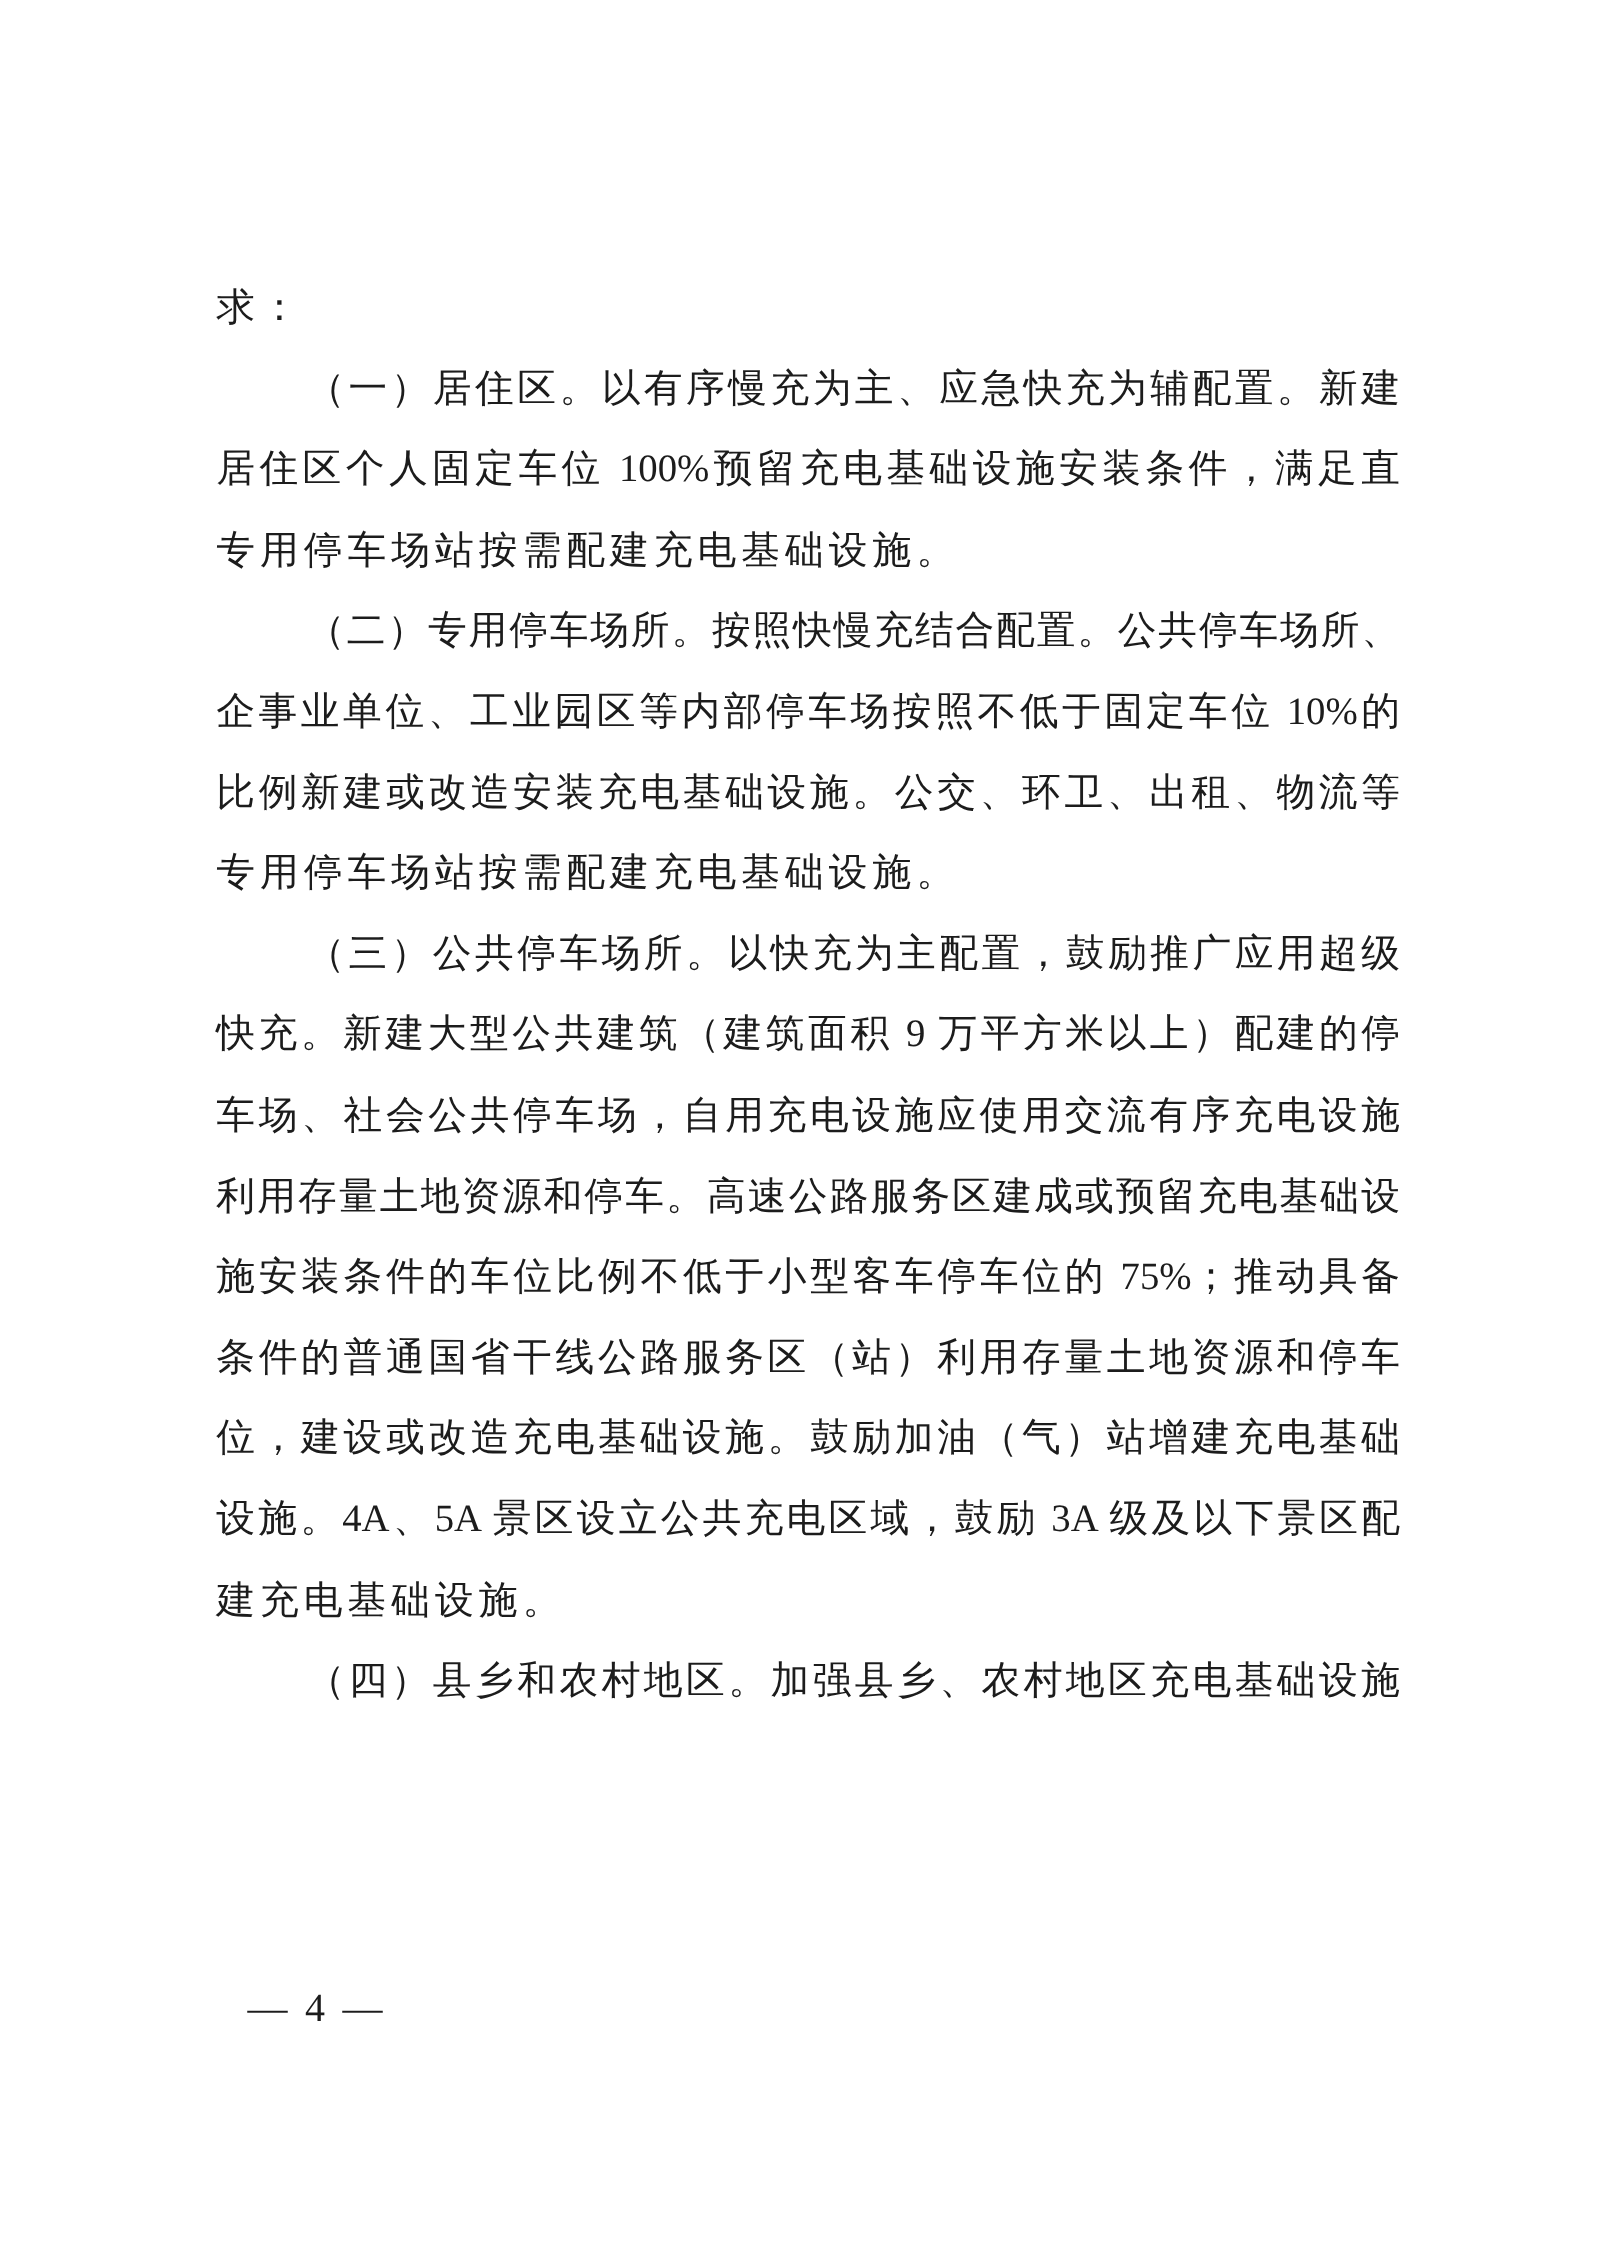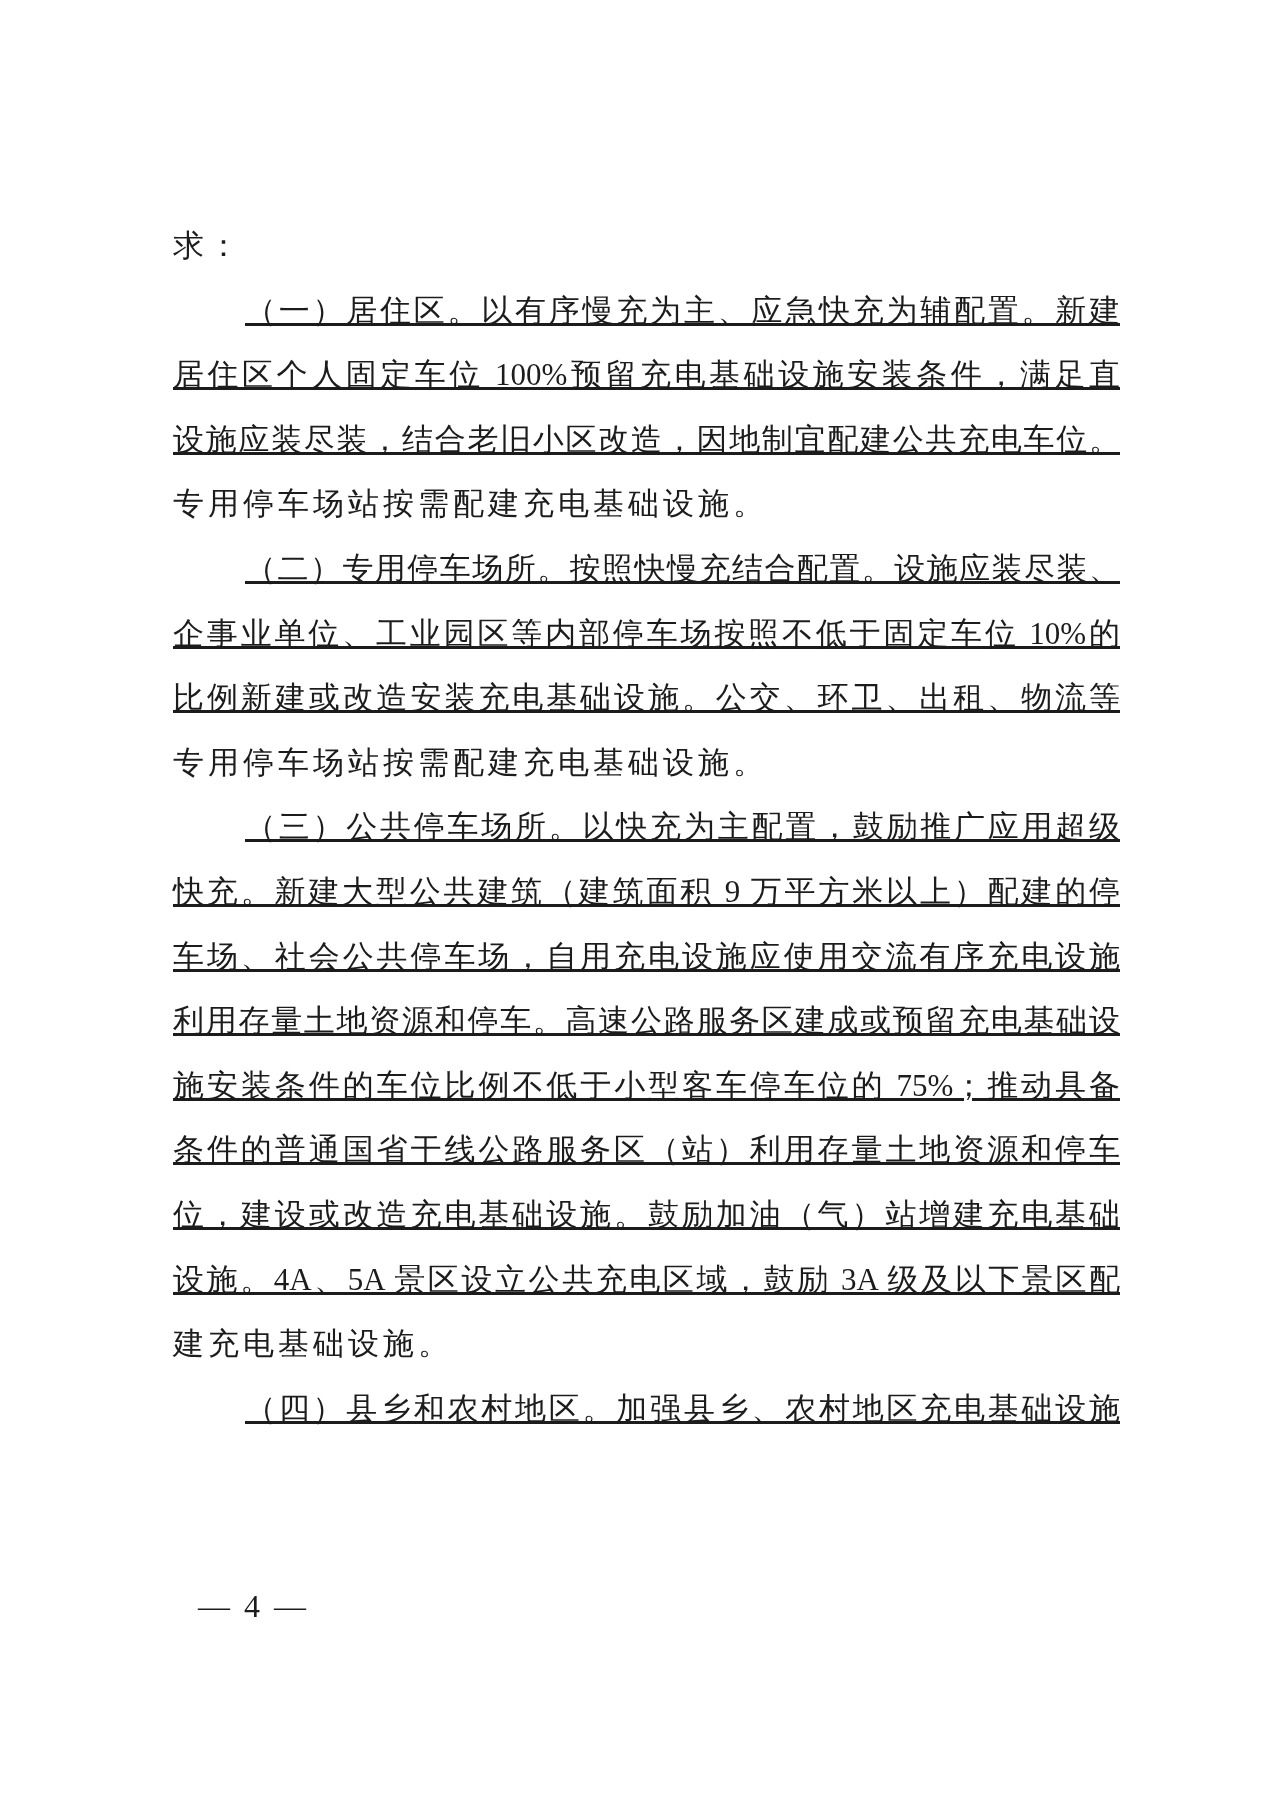--- a/index.html
+++ b/index.html
@@ -28,21 +28,20 @@
     height: 64.6px;
     letter-spacing: 4px;
     white-space: nowrap;
   }
   .line.fill {
     letter-spacing: 0;
     white-space: normal;
     text-align: justify;
     text-align-last: justify;
     text-justify: inter-character;
-    text-decoration: underline;
   }
   .line.indent {
     text-indent: 72px;
   }
   .page-footer {
     position: absolute;
     left: 198px;
     top: 1586px;
     font-size: 32px;
     line-height: 40px;
@@ -52,23 +51,22 @@
   }
 </style>
 </head>
 <body>
 
 <div class="page">
   <div class="text-block">
     <div class="line">求：</div>
     <div class="line fill indent">（一）居住区。以有序慢充为主、应急快充为辅配置。新建</div>
     <div class="line fill">居住区个人固定车位 100%预留充电基础设施安装条件，满足直</div>
-    <div class="line fill">设施应装尽装，结合老旧小区改造，因地制宜配建公共充电车位。</div>
     <div class="line">专用停车场站按需配建充电基础设施。</div>
-    <div class="line fill indent">（二）专用停车场所。按照快慢充结合配置。设施应装尽装、</div>
+    <div class="line fill indent">（二）专用停车场所。按照快慢充结合配置。公共停车场所、</div>
     <div class="line fill">企事业单位、工业园区等内部停车场按照不低于固定车位 10%的</div>
     <div class="line fill">比例新建或改造安装充电基础设施。公交、环卫、出租、物流等</div>
     <div class="line">专用停车场站按需配建充电基础设施。</div>
     <div class="line fill indent">（三）公共停车场所。以快充为主配置，鼓励推广应用超级</div>
     <div class="line fill">快充。新建大型公共建筑（建筑面积 9 万平方米以上）配建的停</div>
     <div class="line fill">车场、社会公共停车场，自用充电设施应使用交流有序充电设施</div>
     <div class="line fill">利用存量土地资源和停车。高速公路服务区建成或预留充电基础设</div>
     <div class="line fill">施安装条件的车位比例不低于小型客车停车位的 75%；推动具备</div>
     <div class="line fill">条件的普通国省干线公路服务区（站）利用存量土地资源和停车</div>
     <div class="line fill">位，建设或改造充电基础设施。鼓励加油（气）站增建充电基础</div>

